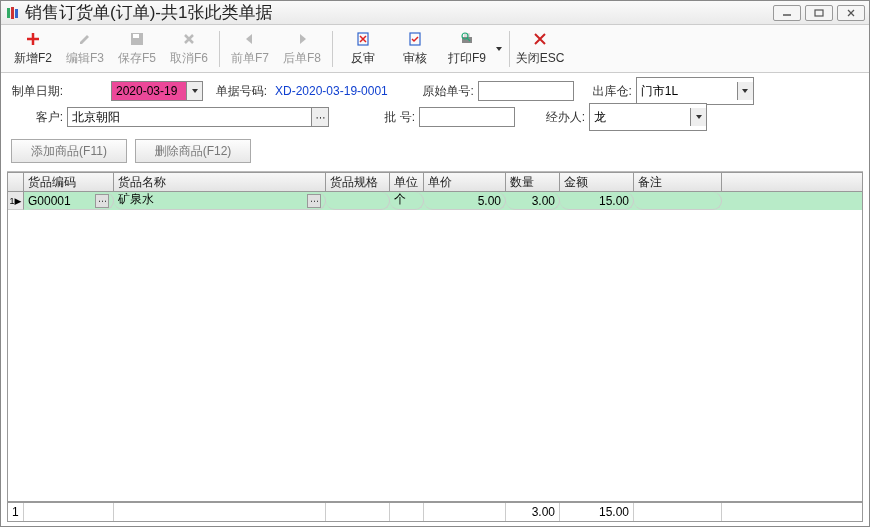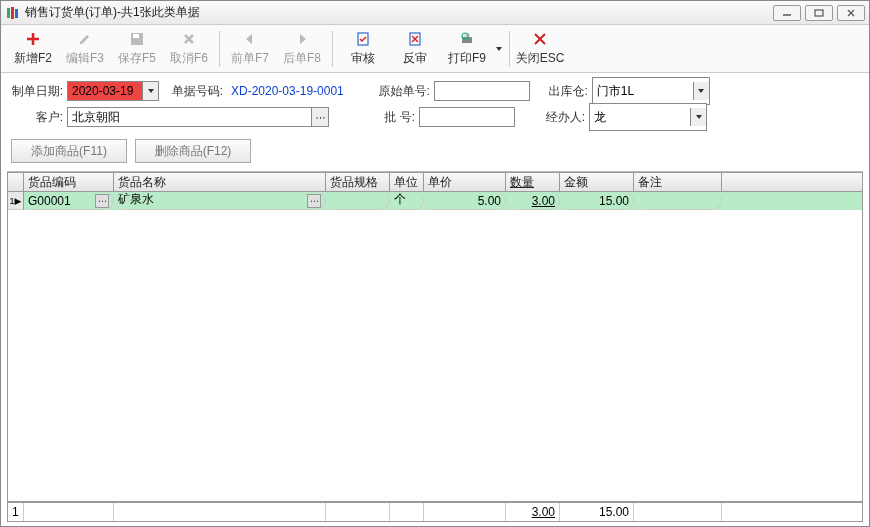--- a/index.html
+++ b/index.html
@@ -1,33 +1,33 @@
 <!DOCTYPE html>
 <html><head>
 <meta charset="utf-8">
 <style>
 * { box-sizing: border-box; margin: 0; padding: 0; }
 body { font-family: "Microsoft YaHei", SimSun, sans-serif; font-size: 12px; background: #fff; }
 .window { width: 870px; height: 527px; border: 1px solid #888; background: #fff; display: flex; flex-direction: column; }
 .titlebar { height: 24px; background: linear-gradient(#fafafa,#eaeaea); border-bottom: 1px solid #ccc; display: flex; align-items: center; padding: 0 4px; }
 .titlebar .icon { width: 16px; height: 16px; margin-right: 4px; display: flex; align-items: center; justify-content: center; }
-.titlebar .title { flex: 1; font-size: 12px; color: #222; }
+.titlebar .title { flex: 1; font-size: 17px; color: #222; }
 .win-btns { display: flex; gap: 4px; }
 .win-btn { width: 28px; height: 16px; border: 1px solid #999; border-radius: 2px; background: #f5f5f5; display: flex; align-items: center; justify-content: center; font-size: 10px; color: #555; cursor: pointer; }
 .toolbar { height: 48px; border-bottom: 1px solid #ccc; display: flex; align-items: center; padding: 2px 6px; gap: 0; background: #fafafa; }
 .tool-btn { width: 52px; height: 44px; display: flex; flex-direction: column; align-items: center; justify-content: center; gap: 2px; cursor: pointer; border: 1px solid transparent; }
 .tool-btn .ic { width: 18px; height: 18px; display: flex; align-items: center; justify-content: center; }
 .tool-btn .lbl { font-size: 12px; color: #333; white-space: nowrap; }
 .tool-btn.disabled .lbl { color: #999; }
 .tool-sep { width: 1px; height: 36px; background: #ccc; margin: 0 4px; }
 .tool-drop { width: 12px; display: flex; align-items: center; justify-content: center; cursor: pointer; }
 .form-area { padding: 6px 10px 4px 10px; }
 .form-row { display: flex; align-items: center; height: 24px; margin-bottom: 2px; }
 .form-lbl { width: 56px; text-align: right; padding-right: 4px; color: #333; }
-.date-combo { width: 92px; height: 20px; border: 1px solid #888; background: #ef4444; display: flex; align-items: center; }
+.date-combo { width: 92px; height: 20px; border: 1px solid #888; background: #ec4899; display: flex; align-items: center; margin-left: 44px; }
 .date-combo .val { flex: 1; padding: 0 4px; font-size: 12px; }
 .date-combo .arr { width: 16px; height: 18px; border-left: 1px solid #888; display: flex; align-items: center; justify-content: center; background: #eee; }
 .doc-num { color: #1040d0; margin-left: 4px; }
 .txt-input { height: 20px; border: 1px solid #888; background: #fff; padding: 0 4px; font-size: 12px; font-family: inherit; }
 .cust-wrap { width: 262px; display: flex; }
 .cust-wrap input { flex: 1; border-right: none; }
 .lookup-btn { width: 18px; height: 20px; border: 1px solid #888; background: #eee; display: flex; align-items: center; justify-content: center; cursor: pointer; font-size: 10px; letter-spacing: -1px; }
 .combo { height: 28px; border: 1px solid #888; background: #fff; display: flex; align-items: center; }
 .combo .val { flex: 1; padding: 0 4px; }
 .combo .arr { width: 16px; height: 18px; border-left: 1px solid #888; background: #eee; display: flex; align-items: center; justify-content: center; }
@@ -41,21 +41,21 @@
 .grid-row { display: flex; height: 18px; }
 .grid-row.sel { background: #b8ebc8; }
 .gc { border-right: 1px solid #ccc; border-bottom: 1px solid #ccc; padding: 1px 4px; font-size: 12px; display: flex; align-items: flex-end; overflow: hidden; border-radius: 9px; }
 .gc.num { justify-content: flex-end; }
 .row-ind { width: 16px; background: #e8e8e8; border-right: 1px solid #999; border-bottom: 1px solid #ccc; display: flex; align-items: center; justify-content: center; font-size: 9px; }
 .lookup-sm { width: 14px; height: 14px; background: #e0e0e0; border: 1px solid #999; font-size: 9px; display: flex; align-items: center; justify-content: center; cursor: pointer; letter-spacing: -1px; margin-left: auto; }
 .grid-footer { display: flex; height: 20px; border: 1px solid #999; border-top: 1px solid #999; background: #fff; }
 .gf-cell { border-right: 1px solid #ccc; padding: 1px 4px; display: flex; align-items: center; font-size: 12px; }
 .gf-cell.num { justify-content: flex-end; }
 
-.c-ind { width: 16px; } .c0 { width: 90px; } .c1 { width: 212px; } .c2 { width: 64px; } .c3 { width: 34px; } .c4 { width: 82px; } .c5 { width: 54px; text-decoration: underline; } .c6 { width: 74px; } .c7 { width: 88px; }
+.c-ind { width: 16px; } .c0 { width: 90px; } .c1 { width: 212px; } .c2 { width: 64px; } .c3 { width: 34px; } .c4 { width: 82px; } .c5 { width: 54px; } .c6 { width: 74px; } .c7 { width: 88px; }
 svg { display: block; }
 </style>
 </head>
 <body>
 
 <div class="window">
 
   <div class="titlebar">
     <span class="icon">
       <svg width="14" height="14" viewBox="0 0 14 14">
@@ -134,33 +134,33 @@
             <path d="M6 3l6 5-6 5z" fill="#bbb"></path>
           </svg>
         </span>
       <span class="lbl">后单F8</span>
     </div>
     <div class="tool-sep"></div>
     <div class="tool-btn">
       <span class="ic">
           <svg width="16" height="16">
             <rect x="3" y="2" width="10" height="12" fill="none" stroke="#36c" stroke-width="1.2"></rect>
+            <path d="M5 5l6 6M11 5l-6 6" stroke="#d22" stroke-width="1.5"></path>
+          </svg>
+        </span>
+      <span class="lbl">反审</span>
+    </div>
+    <div class="tool-btn">
+      <span class="ic">
+          <svg width="16" height="16">
+            <rect x="3" y="2" width="10" height="12" fill="none" stroke="#36c" stroke-width="1.2"></rect>
             <path d="M5 8l2 2 4-4" stroke="#d22" stroke-width="1.5" fill="none"></path>
           </svg>
         </span>
       <span class="lbl">审核</span>
-    </div>
-    <div class="tool-btn">
-      <span class="ic">
-          <svg width="16" height="16">
-            <rect x="3" y="2" width="10" height="12" fill="none" stroke="#36c" stroke-width="1.2"></rect>
-            <path d="M5 5l6 6M11 5l-6 6" stroke="#d22" stroke-width="1.5"></path>
-          </svg>
-        </span>
-      <span class="lbl">反审</span>
     </div>
     <div class="tool-btn">
       <span class="ic">
           <svg width="16" height="16">
             <rect x="3" y="6" width="10" height="6" fill="#888"></rect>
             <rect x="5" y="2" width="6" height="4" fill="#ddd"></rect>
             <circle cx="6" cy="5" r="3" fill="none" stroke="#2a7" stroke-width="1.2"></circle>
             <line x1="8" y1="7" x2="11" y2="10" stroke="#2a7" stroke-width="1.2"></line>
           </svg>
         </span>

